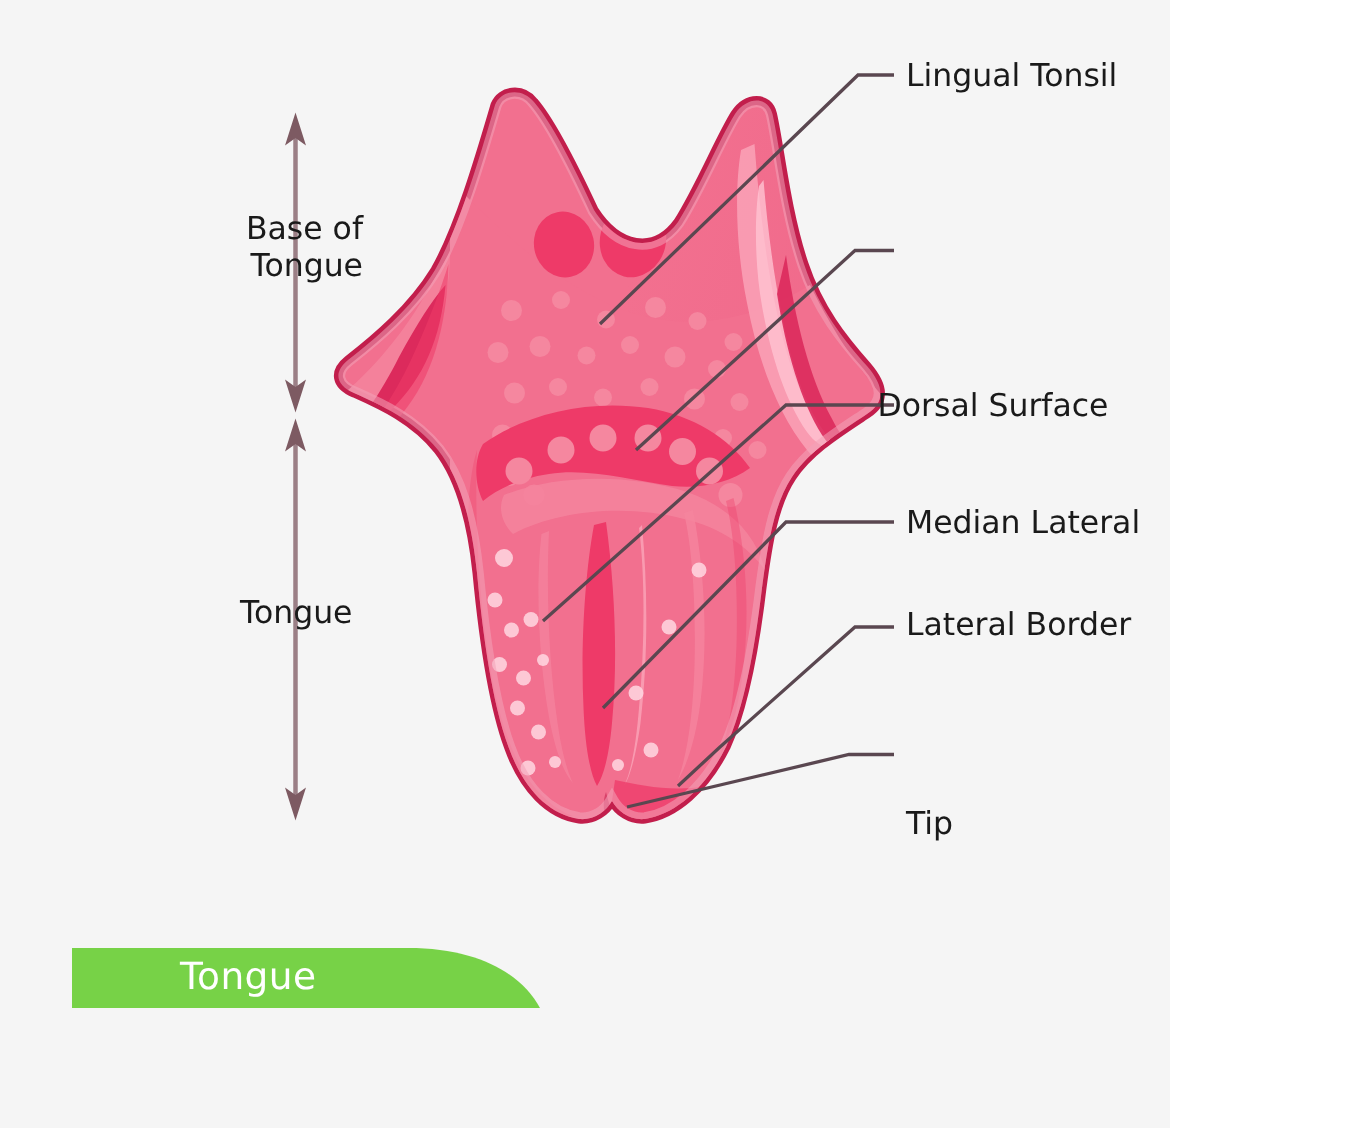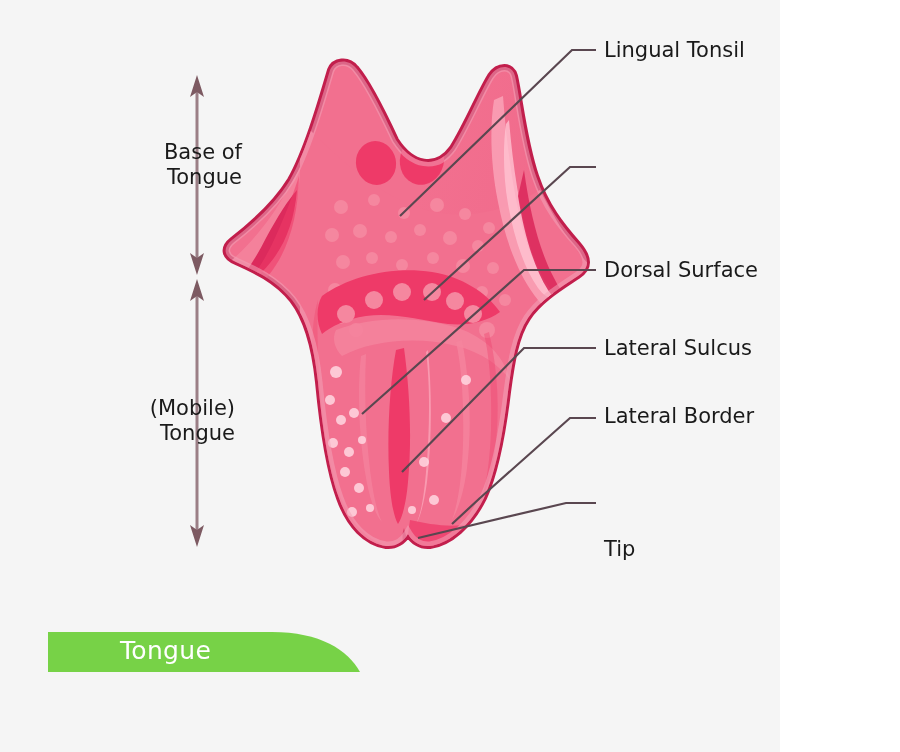--- a/index.html
+++ b/index.html
@@ -254,33 +254,32 @@
       <path d="M596,418 L 570,418 L 480,498 L 452,524"></path>
       <path d="M596,503 L 566,503 L 418,538"></path>
     </g>
 
     <path d="M48,632 L 272,632 C 320,632 348,650 360,672 L 48,672 Z" fill="#77d247"></path>
   </svg>
 
   <div class="lbl" style="left:604px; top:38px;">Lingual Tonsil</div>
 
 
-  <div class="lbl" style="left:604px; top:258px;">Dorsal Surface</div>
-
-  <div class="lbl" style="left:604px; top:336px;">Lateral Sulcus</div>
+  <div class="lbl" style="left:585px; top:258px;">Dorsal Surface</div>
+
+  <div class="lbl" style="left:604px; top:336px;">Median Lateral</div>
 
   <div class="lbl" style="left:604px; top:404px;">Lateral Border</div>
 
   <div class="lbl" style="left:604px; top:491px;margin-top:46px;">Tip</div>
 
   <div class="lbl lbl-left" style="left:52px; top:140px;">
     <div>Base of</div>
     <div>Tongue</div>
   </div>
 
   <div class="lbl lbl-left" style="left:45px; top:396px;">
-    <div>(Mobile)</div>
     <div>Tongue</div>
   </div>
 
   <div class="banner-text">Tongue</div>
 
 </div>
 
 </body></html>

